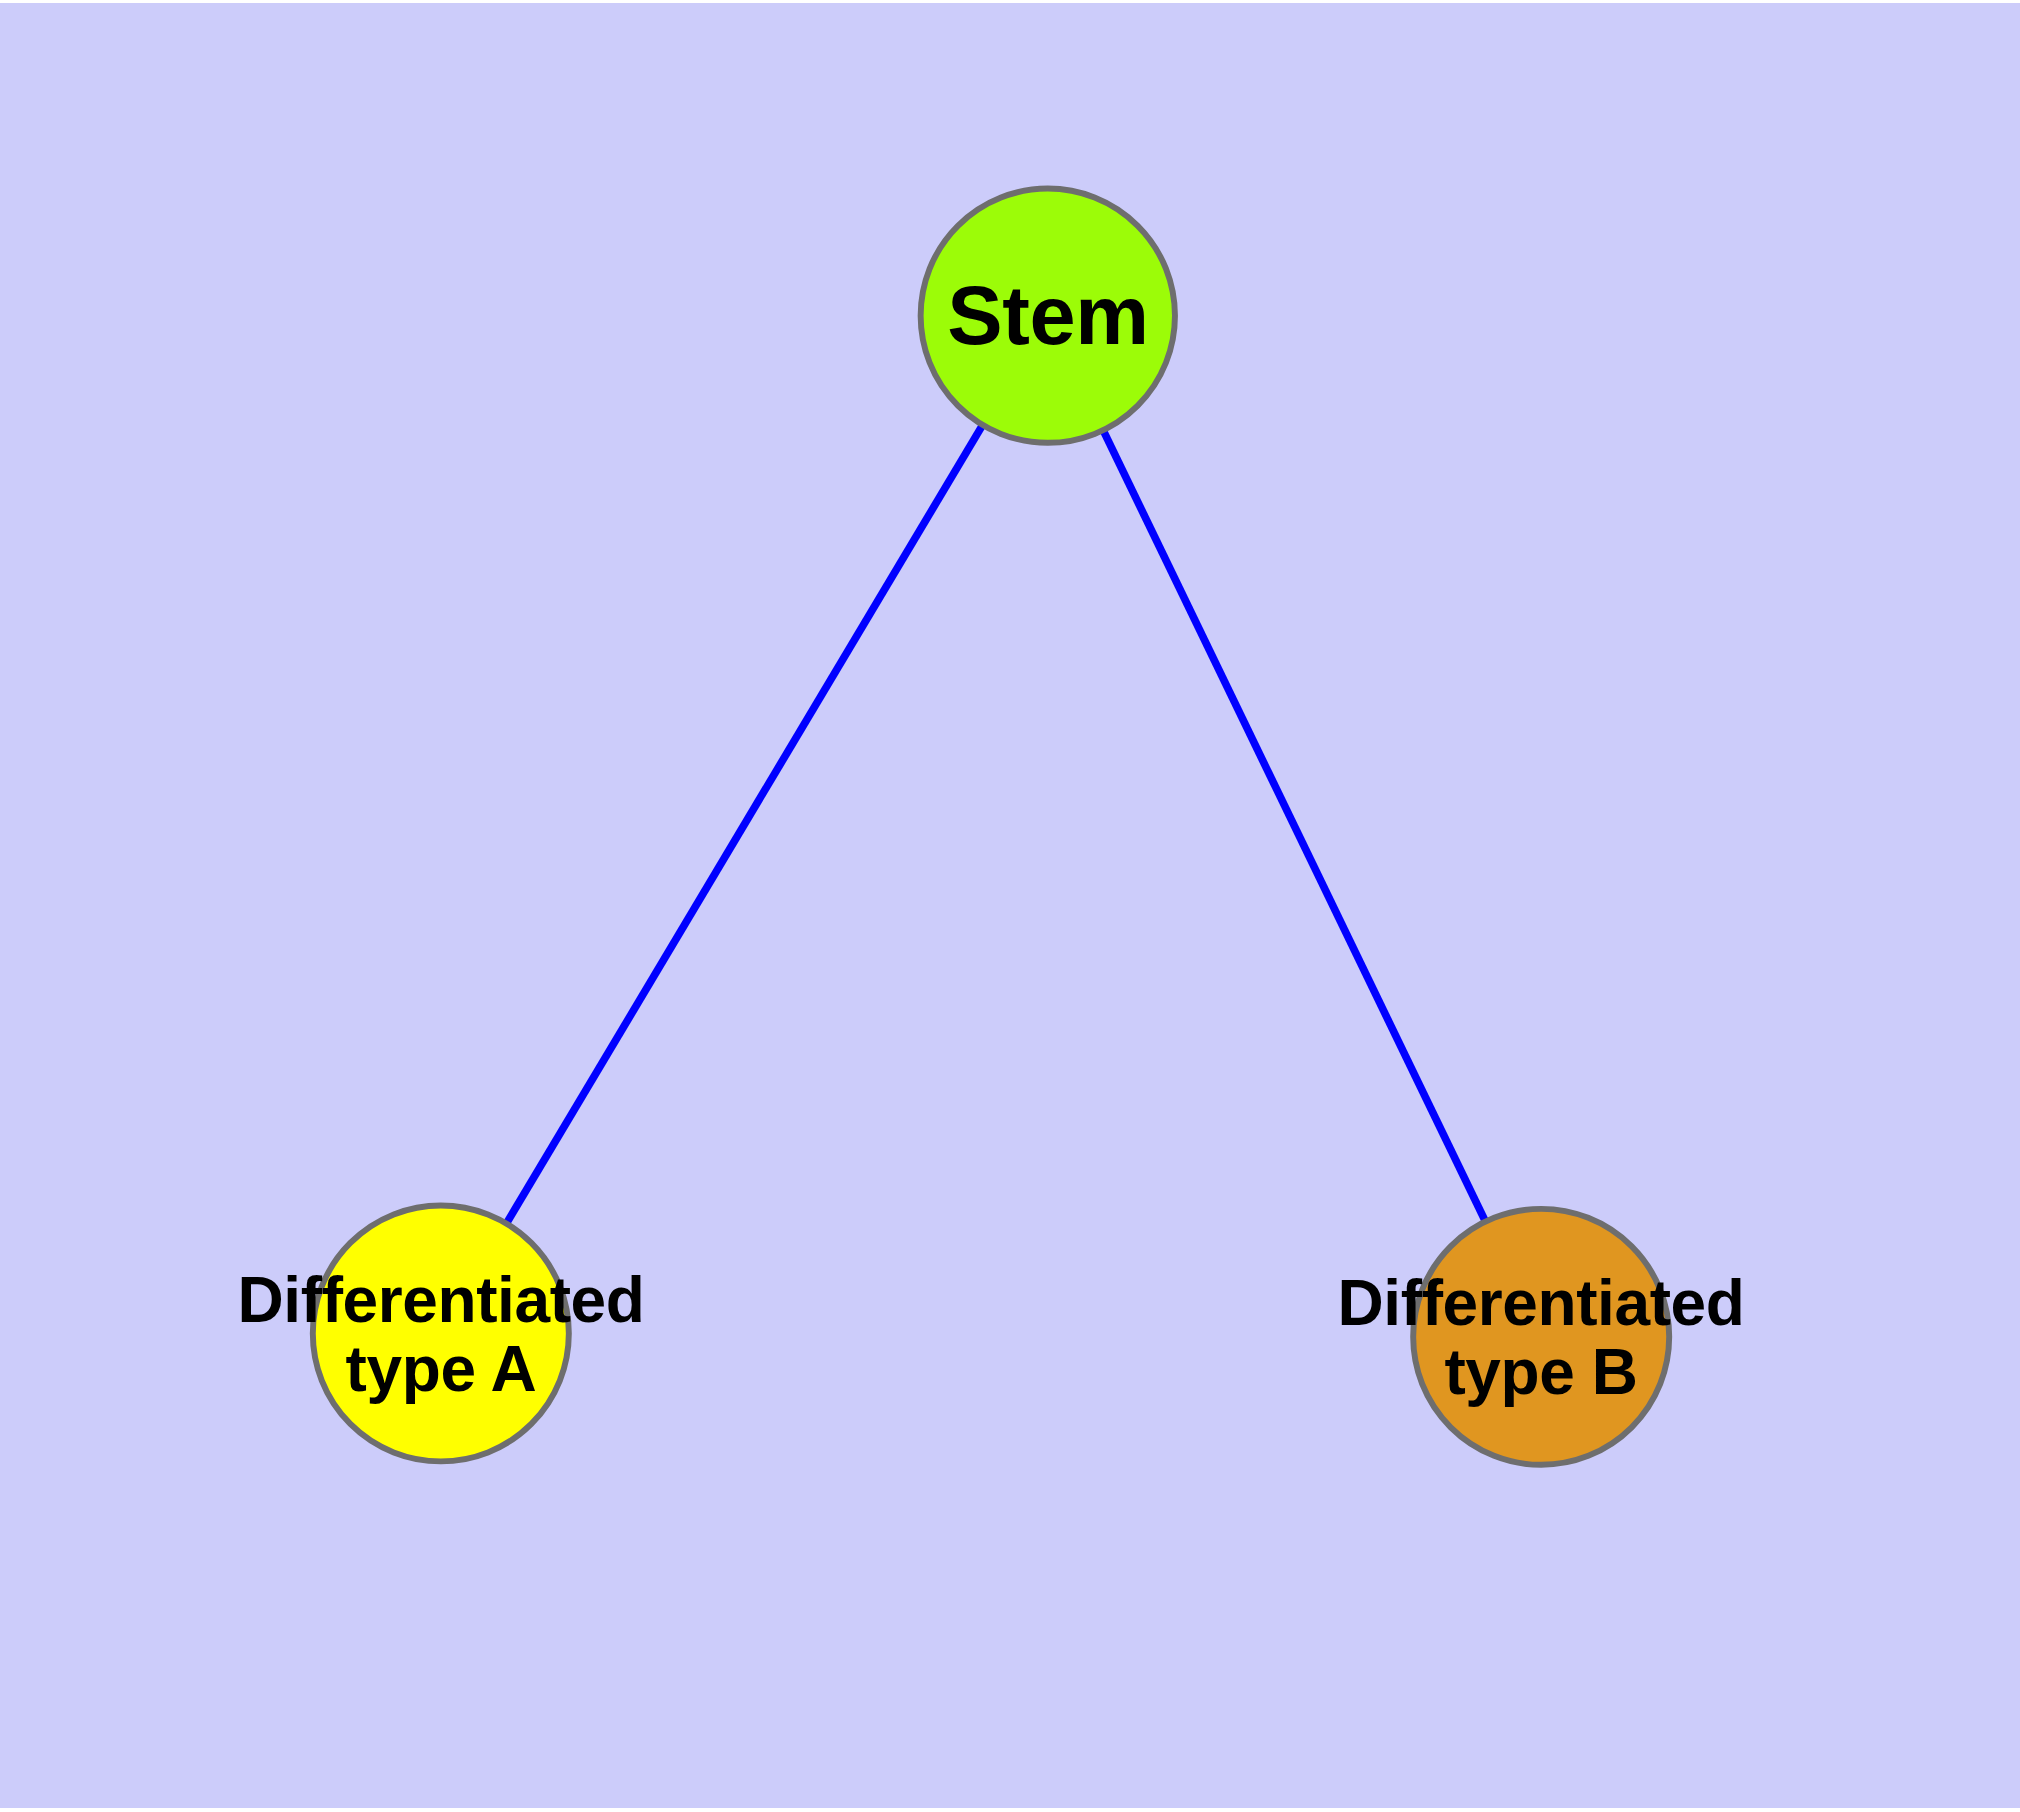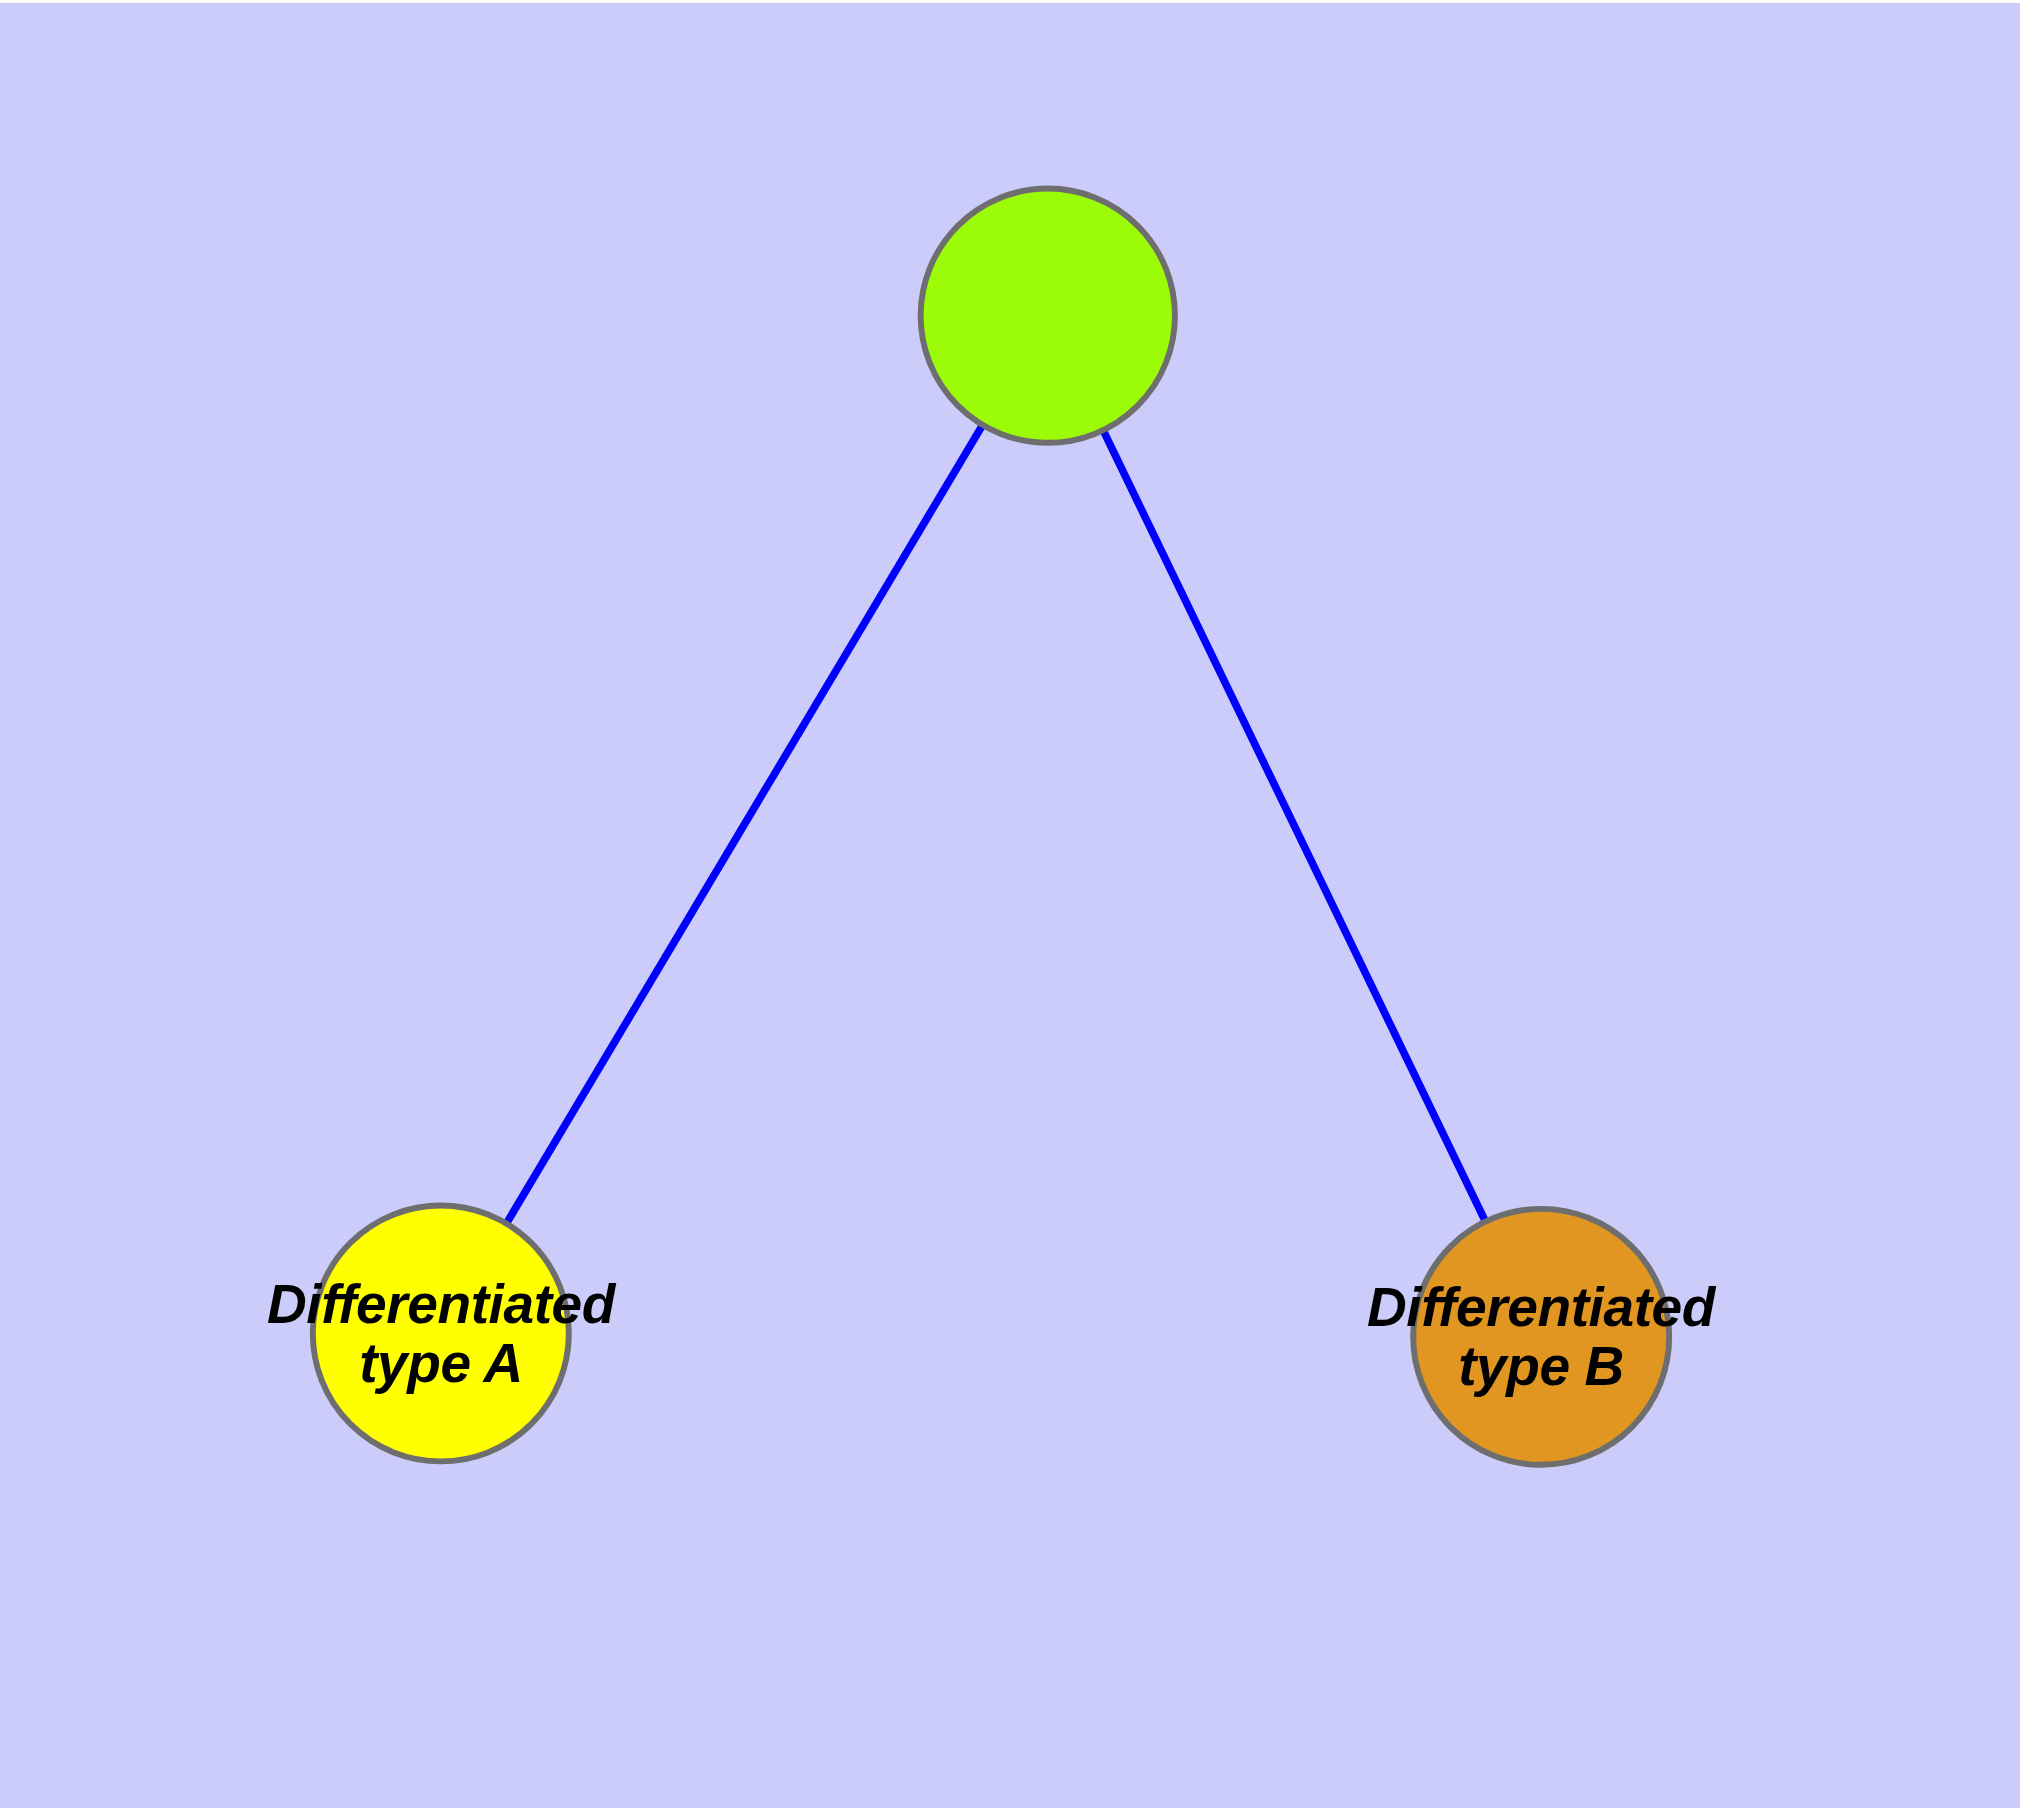--- a/index.html
+++ b/index.html
@@ -45,42 +45,42 @@
     white-space: pre;
     line-height: 1.07;
     letter-spacing: -0.4px;
     pointer-events: none;
     transform: translate(-50%, -50%);
   }
   .label-stem {
     font-size: 83px;
   }
   .label-two-line {
-    font-size: 55px;
-    font-style: italic;
+    font-size: 64px;
   }
 </style>
 </head>
 <body>
 
 <div id="canvas" style="background: rgb(255, 255, 255);">
   <div id="plot-area" style="background: rgb(204, 204, 250);">
 
     <svg id="graph-svg" viewBox="0 0 2384 2130" preserveAspectRatio="none">
       <g>
         <line id="edge-0" x1="1236" y1="369" x2="520" y2="1570" stroke="#0000ff" stroke-width="9" stroke-linecap="butt"></line>
         <line id="edge-1" x1="1236" y1="369" x2="1818" y2="1574" stroke="#0000ff" stroke-width="9" stroke-linecap="butt"></line>
       </g>
       <g>
         <circle id="node-0" cx="1236" cy="369" r="150" fill="#9cfc08" stroke="#6e6e6e" stroke-width="7"></circle>
         <circle id="node-1" cx="520" cy="1570" r="151" fill="#ffff00" stroke="#6e6e6e" stroke-width="7"></circle>
         <circle id="node-2" cx="1818" cy="1574" r="151" fill="#e09620" stroke="#6e6e6e" stroke-width="7"></circle>
       </g>
     </svg>
 
+    <div class="node-label label-stem" id="label-0" style="left: 1048px; top: 313px; color: rgb(0, 0, 0);">Stem</div>
 
     <div class="node-label label-two-line" id="label-1" style="left: 441px; top: 1331px; color: rgb(0, 0, 0);">Differentiated
 type A</div>
 
     <div class="node-label label-two-line" id="label-2" style="left: 1541px; top: 1334px; color: rgb(0, 0, 0);">Differentiated
 type B</div>
 
   </div>
 </div>
 

